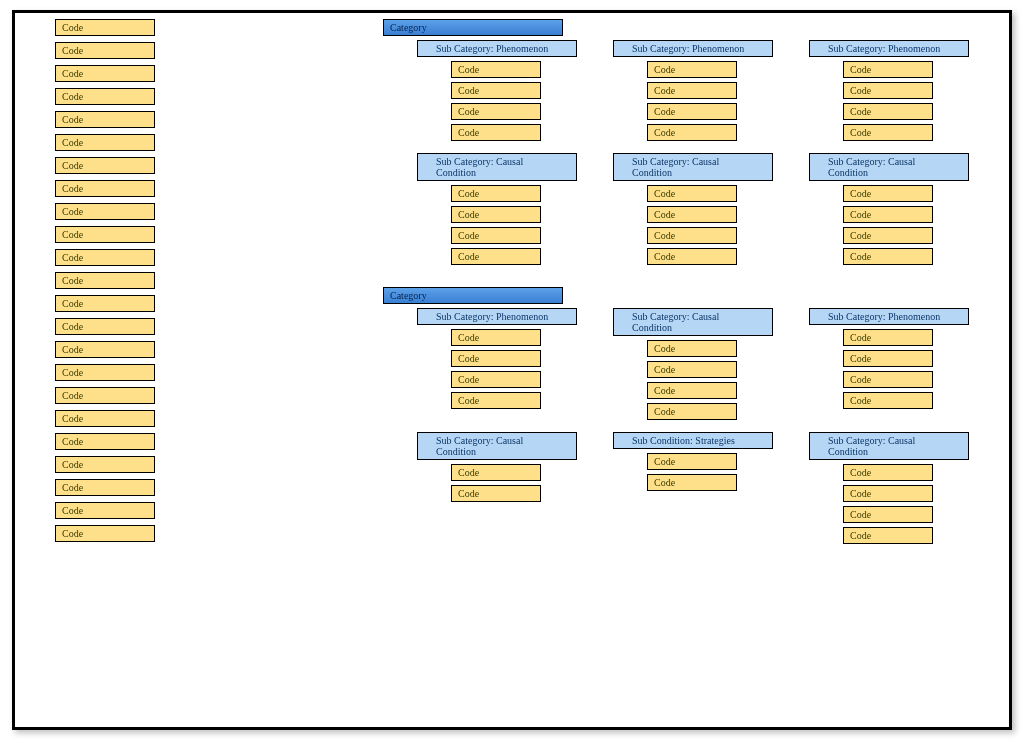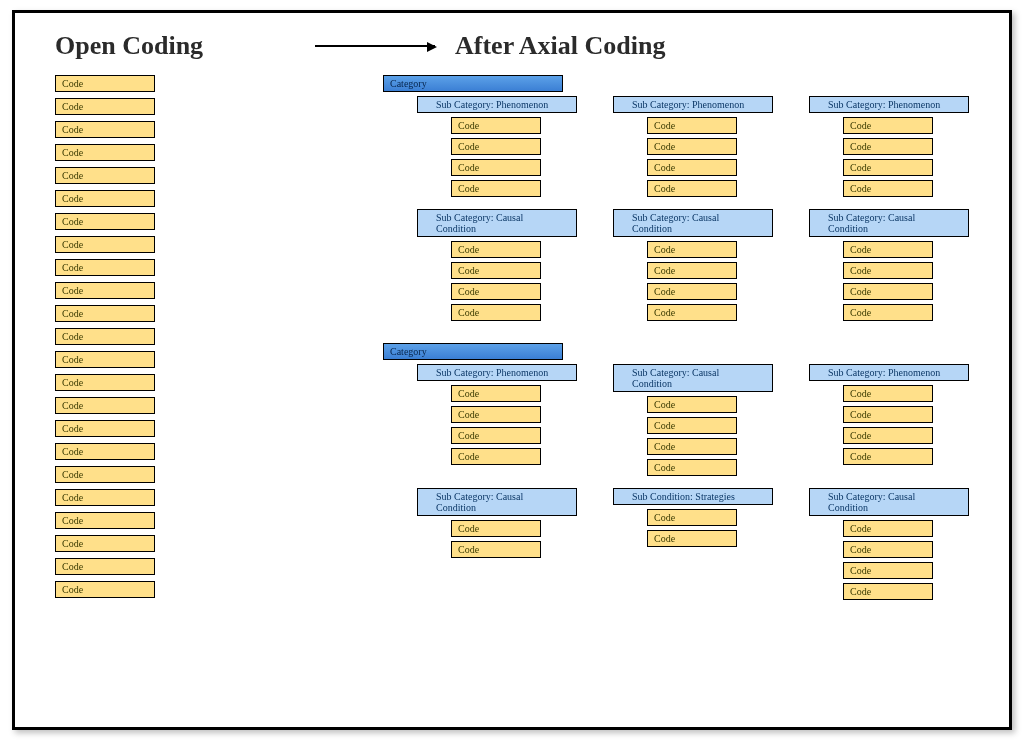--- a/index.html
+++ b/index.html
@@ -70,27 +70,20 @@
   .codes-in-sub .code-box { width: 90px; margin-bottom: 4px; }
 
   .block-gap { height: 18px; }
   .row-gap   { height: 8px; }
 </style>
 </head>
 <body>
 
 <div class="frame">
 
-  <div class="title-row">
-    <div class="title-open">Open Coding</div>
-    <div class="arrow-wrap">
-        <div class="arrow-line"></div>
-      </div>
-    <div class="title-axial">After Axial Coding</div>
-  </div>
 
   <div class="body-row">
     <div class="open-col" id="open-col">
         <div class="code-box">Code</div>
         <div class="code-box">Code</div>
         <div class="code-box">Code</div>
         <div class="code-box">Code</div>
         <div class="code-box">Code</div>
         <div class="code-box">Code</div>
         <div class="code-box">Code</div>

